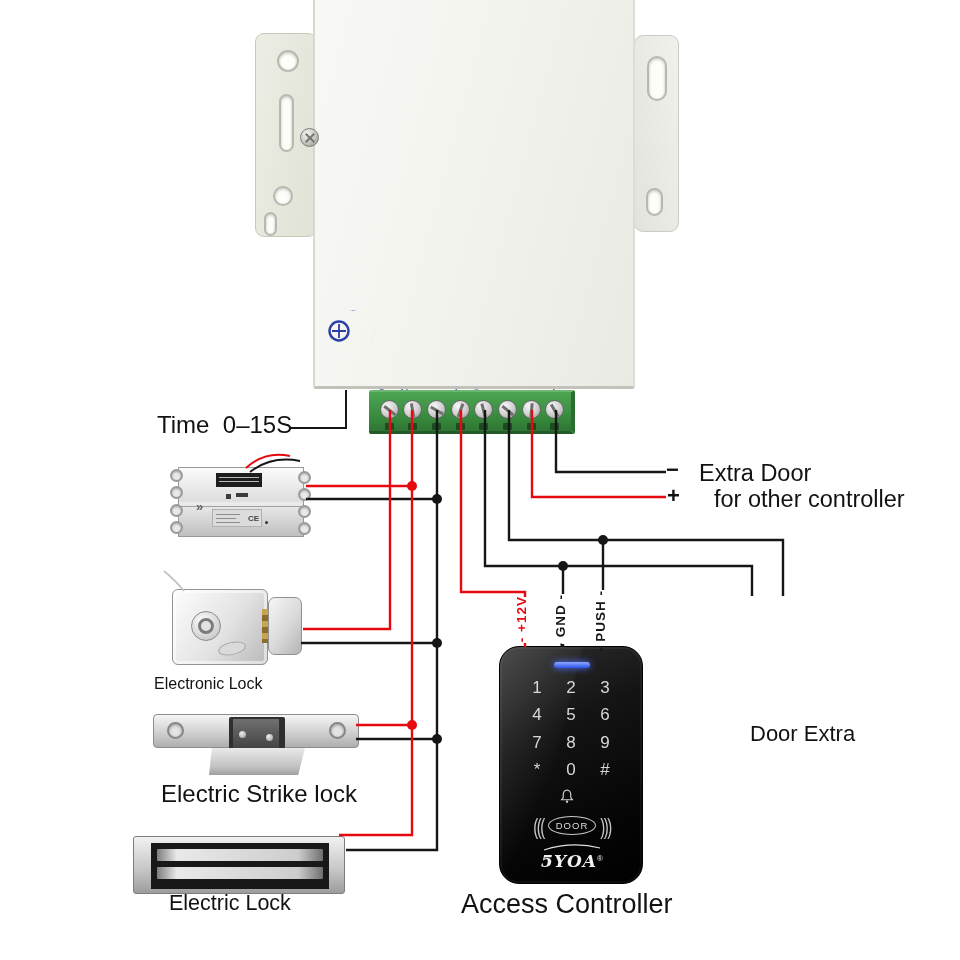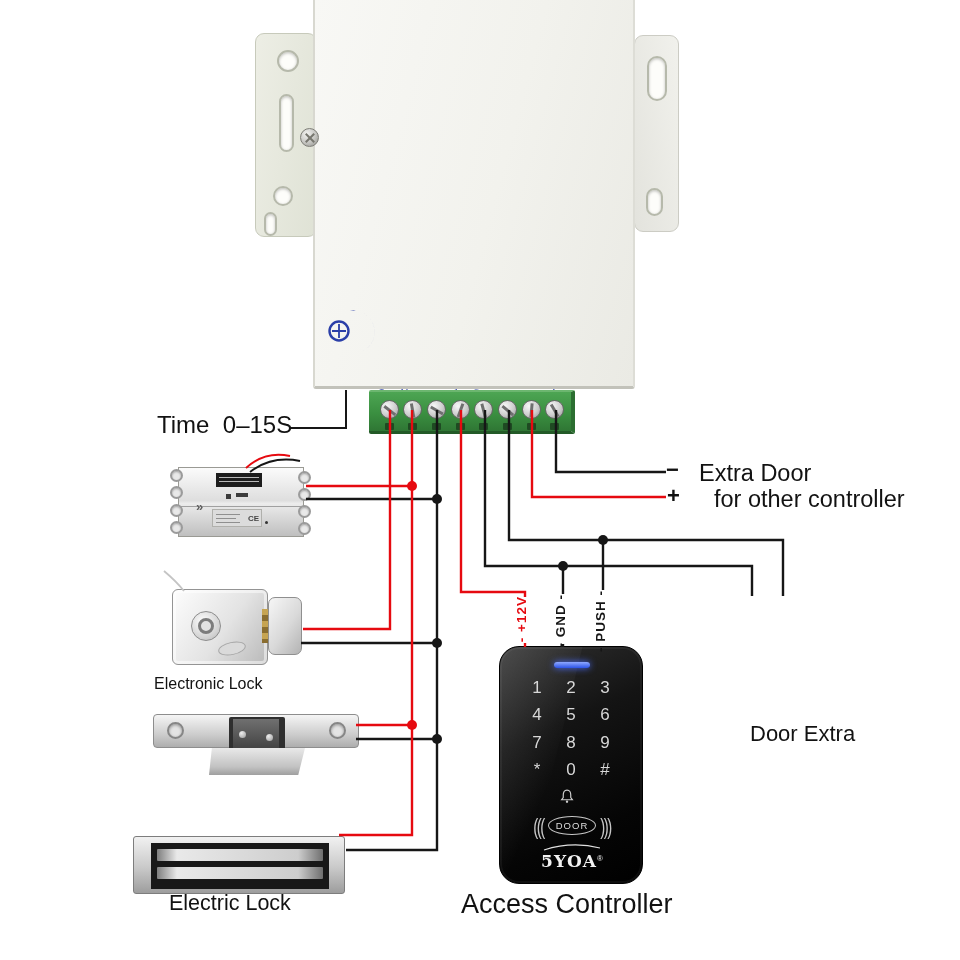--- a/index.html
+++ b/index.html
@@ -153,21 +153,21 @@
     grid-template-columns:repeat(3,1fr);grid-template-rows:repeat(4,1fr);}
   .kgrid span{display:flex;align-items:center;justify-content:center;
     color:#d8d8d8;font-size:17px;}
   .kbell{position:absolute;left:60px;top:142px;}
   .krfid{position:absolute;left:12px;top:158px;width:120px;height:40px;display:flex;
     align-items:center;justify-content:center;gap:4px;color:#c6c6c6;}
   .krfid .par{font-size:15px;letter-spacing:-1.5px;transform:scaleY(1.5);}
   .krfid .oval{border:1.5px solid #c6c6c6;border-radius:50%;padding:3px 7px;
     font-size:9.5px;letter-spacing:1px;color:#dedede;}
   .kbrandbox{position:absolute;left:0;top:196px;width:144px;text-align:center;}
-  .kbrand{font-family:"DejaVu Serif",serif;font-weight:bold;
+  .kbrand{font-family:"DejaVu Serif",serif;font-style:italic;font-weight:bold;
     font-size:17px;color:#f2f2f2;letter-spacing:1px;}
   .kreg{font-size:8px;color:#eee;vertical-align:super;}
 
   
   .doorlock{left:727px;top:594px;width:114px;height:118px;border-radius:10px;background:#fcfcfc;
     border:1px solid #d6d6d6;box-shadow:0 4px 7px rgba(0,0,0,.13), inset 0 -4px 8px rgba(0,0,0,.05);}
   .doorlock .panel{position:absolute;left:10px;top:16px;width:94px;height:72px;border-radius:6px;
     background:linear-gradient(180deg,#ffffff,#f0f0ee);border:1px solid #cfcfcc;
     box-shadow:inset 0 1px 2px rgba(0,0,0,.08);}
   .doorlock .stripe{position:absolute;left:6px;top:8px;width:82px;height:5px;background:#35a79b;}
@@ -371,20 +371,21 @@
       <path d="M350,311 a21,21 0 0 1 7,42 a15,15 0 0 0 -7,-42 Z" fill="#2b3fa8"></path>
     </g>
   </svg>
 
   <span class="abs vtag tag12v txtlayer">- +12V</span>
   <span class="abs vtag taggnd txtlayer">- GND -</span>
   <span class="abs vtag tagpush txtlayer">- PUSH -</span>
 
   <span class="lbl lbl-time txtlayer">Time  0–15S</span>
   <span class="lbl lbl-elock txtlayer">Electronic Lock</span>
+  <span class="lbl lbl-strike txtlayer">Electric Strike lock</span>
   <span class="lbl lbl-mag txtlayer">Electric Lock</span>
   <span class="lbl lbl-access txtlayer">Access Controller</span>
   <span class="lbl lbl-door txtlayer">Door Extra</span>
 
   <span class="lbl lbl-xm txtlayer">−</span>
   <span class="lbl lbl-x1 txtlayer">Extra Door</span>
   <span class="lbl lbl-xp txtlayer">+</span>
   <span class="lbl lbl-x2 txtlayer">for other controller</span>
 
 </div>

